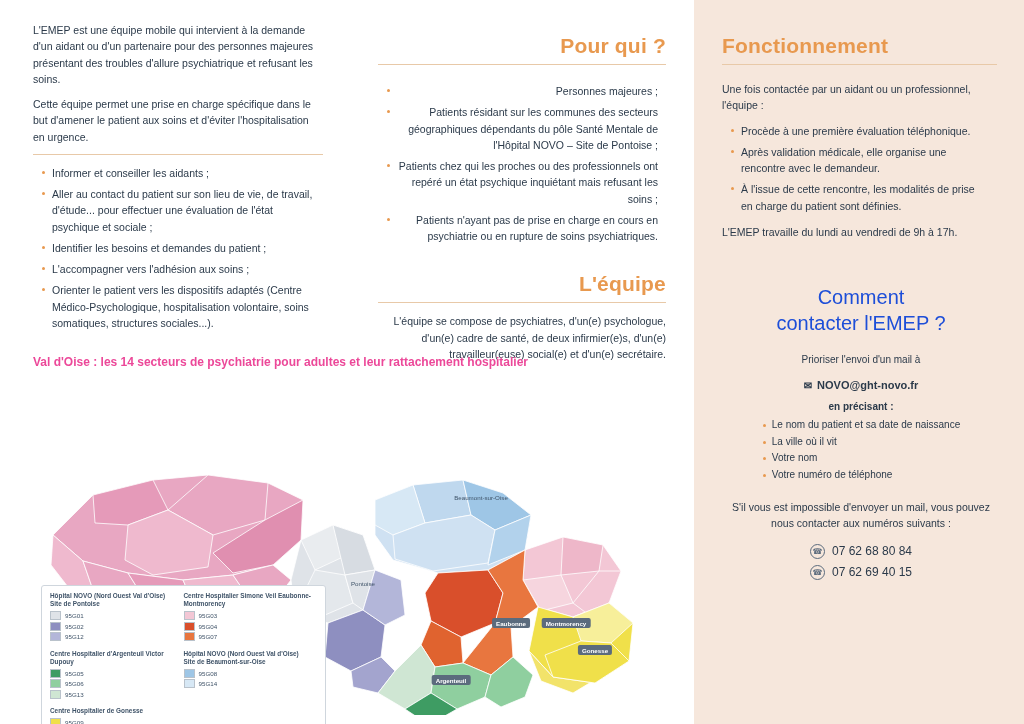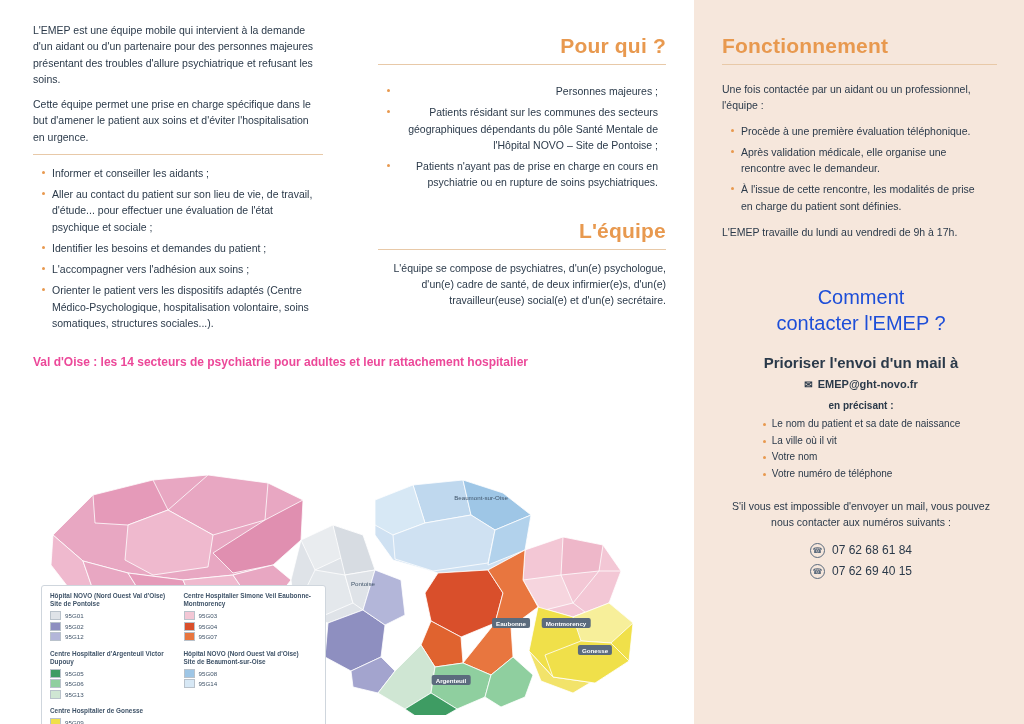--- a/index.html
+++ b/index.html
@@ -212,24 +212,24 @@
     width: 278px;
     text-align: center;
   }
   #contact-heading {
     font-size: 20px;
     line-height: 1.28;
     color: #1d4ed8;
     margin-bottom: 18px;
   }
   #contact-sub {
-    font-size: 15px;
-    font-weight: bold;
-    color: #2b3a4a;
-    margin-bottom: 7px;
+    font-size: 10px;
+    font-weight: normal;
+    color: #2b3a4a;
+    margin-bottom: 14px;
   }
   #contact-mail {
     font-size: 11px;
     font-weight: bold;
     color: #2b3a4a;
     margin-bottom: 10px;
   }
   #contact-precisant {
     font-size: 10px;
     font-weight: bold;
@@ -336,20 +336,21 @@
         <li>Orienter le patient vers les dispositifs adaptés (Centre Médico-Psychologique, hospitalisation volontaire, soins somatiques, structures sociales...).</li>
       </ul>
     </div>
 
     <div id="col-mid">
       <h2 class="section-title" style="margin-top:12px;">Pour qui ?</h2>
       <div class="rule"></div>
       <ul class="bullets" style="margin-top:18px;">
         <li>Personnes majeures ;</li>
         <li>Patients résidant sur les communes des secteurs géographiques dépendants du pôle Santé Mentale de l'Hôpital NOVO – Site de Pontoise ;</li>
+        <li>Patients chez qui les proches ou des professionnels ont repéré un état psychique inquiétant mais refusant les soins ;</li>
         <li>Patients n'ayant pas de prise en charge en cours en psychiatrie ou en rupture de soins psychiatriques.</li>
       </ul>
 
       <h2 class="section-title" style="margin-top:28px;">L'équipe</h2>
       <div class="rule"></div>
       <p class="body" style="margin-top:2px;">L'équipe se compose de psychiatres, d'un(e) psychologue, d'un(e) cadre de santé, de deux infirmier(e)s, d'un(e) travailleur(euse) social(e) et d'un(e) secrétaire.</p>
     </div>
 
     <div id="col-right">
       <h2 class="section-title" style="margin-top:12px;">Fonctionnement</h2>
@@ -363,33 +364,33 @@
       <p class="body" style="margin-top:10px;">L'EMEP travaille du lundi au vendredi de 9h à 17h.</p>
     </div>
 
     <div id="contact-block">
       <div id="contact-heading">
         <div>Comment</div>
         <div>contacter l'EMEP ?</div>
       </div>
       <div id="contact-sub">Prioriser l'envoi d'un mail à</div>
       <div id="contact-mail">
-        <span class="mail-icon">✉</span><span>EMEP@ght-novo.fr</span>
+        <span class="mail-icon">✉</span><span>NOVO@ght-novo.fr</span>
       </div>
       <div id="contact-precisant">en précisant :</div>
       <ul class="contact-bullets">
         <li>Le nom du patient et sa date de naissance</li>
         <li>La ville où il vit</li>
         <li>Votre nom</li>
         <li>Votre numéro de téléphone</li>
       </ul>
       <div id="contact-fallback">S'il vous est impossible d'envoyer un mail, vous pouvez nous contacter aux numéros suivants :</div>
       <div class="phone-row">
         <span class="phone-icon">☎</span>
-        <span>07 62 68 61 84</span>
+        <span>07 62 68 80 84</span>
       </div>
       <div class="phone-row">
         <span class="phone-icon">☎</span>
         <span>07 62 69 40 15</span>
       </div>
     </div>
 
     <div id="map-section">
       <div id="map-title">Val d'Oise : les 14 secteurs de psychiatrie pour adultes et leur rattachement hospitalier</div>
       <div id="map-canvas">

